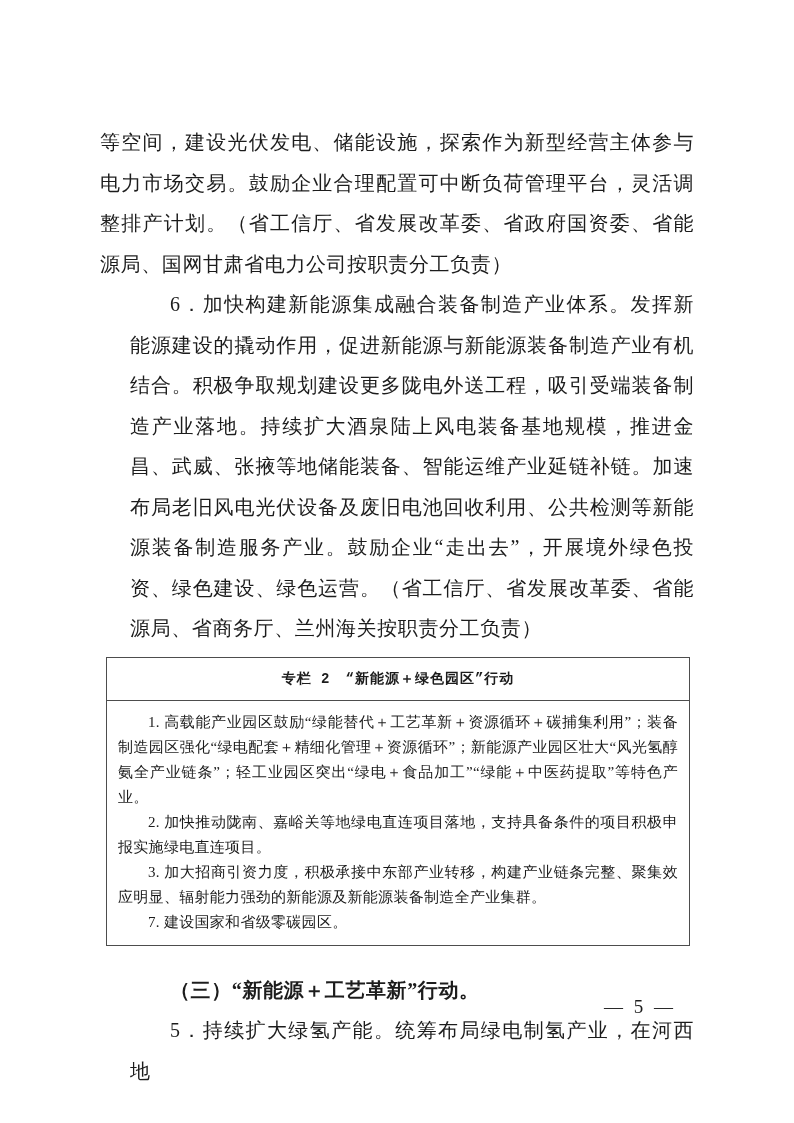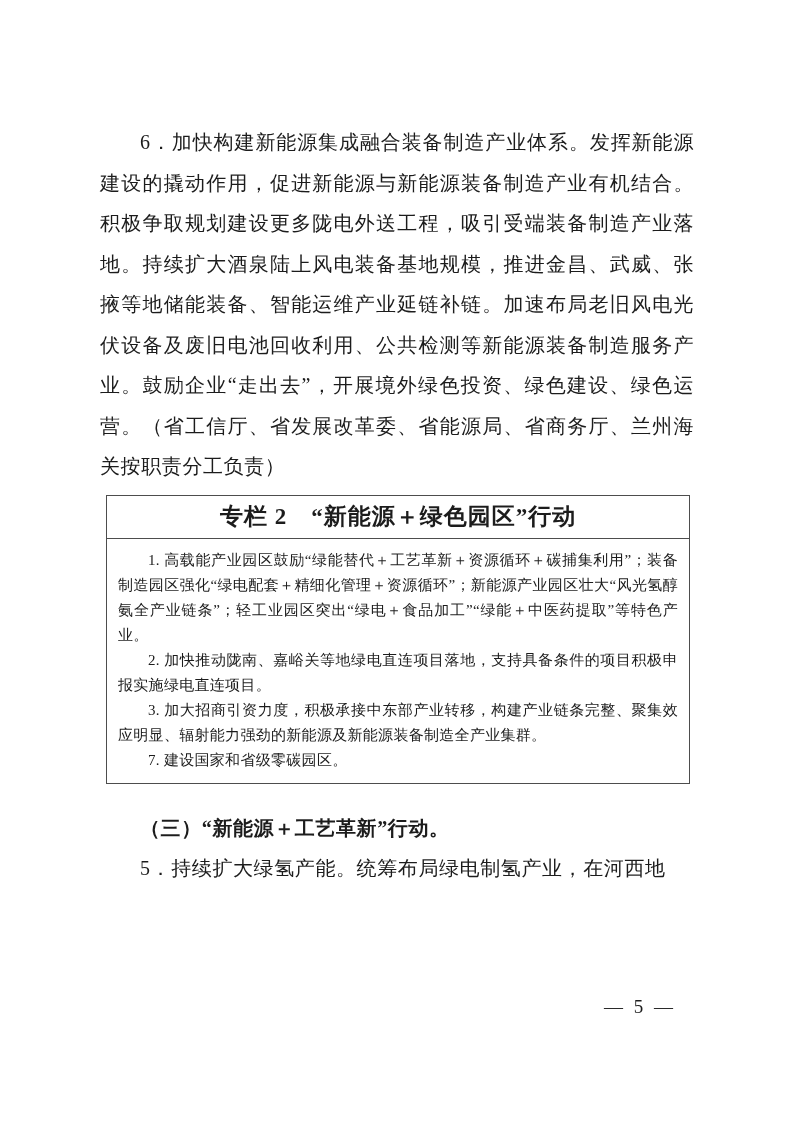--- a/index.html
+++ b/index.html
@@ -24,38 +24,38 @@
     left:100px;
     top:122px;
     width:594px;
     font-size:20px;
     line-height:40.5px;
     letter-spacing:0.6px;
     text-align:justify;
     text-justify:inter-character;
   }
   .para{margin:0;}
-  .para.indent{text-indent:2em;}
+  .para.indent{text-indent:2em;margin-left:30px;}
   .section-heading{
     font-weight:600;
     margin-top:0;
   }
   .column-box{
     margin-top:8px;
     margin-bottom:24px;
     margin-left:6px;
     width:584px;
     border:1px solid var(--border-color);
     text-align:left;
   }
   .column-box-title{
     text-align:center;
-    font-family:Liberation Serif, serif;
+    font-family:Liberation Mono, monospace;
     font-weight:bold;
-    font-size:23px;
+    font-size:14px;
     line-height:42px;
     letter-spacing:1px;
     border-bottom:1px solid var(--border-color);
     text-indent:0;
   }
   .column-box-body{
     padding:9px 11px 10px 11px;
     font-size:15px;
     line-height:25px;
     letter-spacing:0.3px;
@@ -74,20 +74,21 @@
     letter-spacing:3px;
     color:var(--text-color);
   }
 </style>
 </head>
 <body>
 
 <div class="page">
   <div class="body-text">
 
+    <p class="para">等空间，建设光伏发电、储能设施，探索作为新型经营主体参与电力市场交易。鼓励企业合理配置可中断负荷管理平台，灵活调整排产计划。（省工信厅、省发展改革委、省政府国资委、省能源局、国网甘肃省电力公司按职责分工负责）</p>
 
     <p class="para indent">6．加快构建新能源集成融合装备制造产业体系。发挥新能源建设的撬动作用，促进新能源与新能源装备制造产业有机结合。积极争取规划建设更多陇电外送工程，吸引受端装备制造产业落地。持续扩大酒泉陆上风电装备基地规模，推进金昌、武威、张掖等地储能装备、智能运维产业延链补链。加速布局老旧风电光伏设备及废旧电池回收利用、公共检测等新能源装备制造服务产业。鼓励企业“走出去”，开展境外绿色投资、绿色建设、绿色运营。（省工信厅、省发展改革委、省能源局、省商务厅、兰州海关按职责分工负责）</p>
 
     <div class="column-box">
       <div class="column-box-title">专栏 2　“新能源＋绿色园区”行动</div>
       <div class="column-box-body">
         <p class="box-item">1. 高载能产业园区鼓励“绿能替代＋工艺革新＋资源循环＋碳捕集利用”；装备制造园区强化“绿电配套＋精细化管理＋资源循环”；新能源产业园区壮大“风光氢醇氨全产业链条”；轻工业园区突出“绿电＋食品加工”“绿能＋中医药提取”等特色产业。</p>
         <p class="box-item">2. 加快推动陇南、嘉峪关等地绿电直连项目落地，支持具备条件的项目积极申报实施绿电直连项目。</p>
         <p class="box-item">3. 加大招商引资力度，积极承接中东部产业转移，构建产业链条完整、聚集效应明显、辐射能力强劲的新能源及新能源装备制造全产业集群。</p>
         <p class="box-item">7. 建设国家和省级零碳园区。</p>

